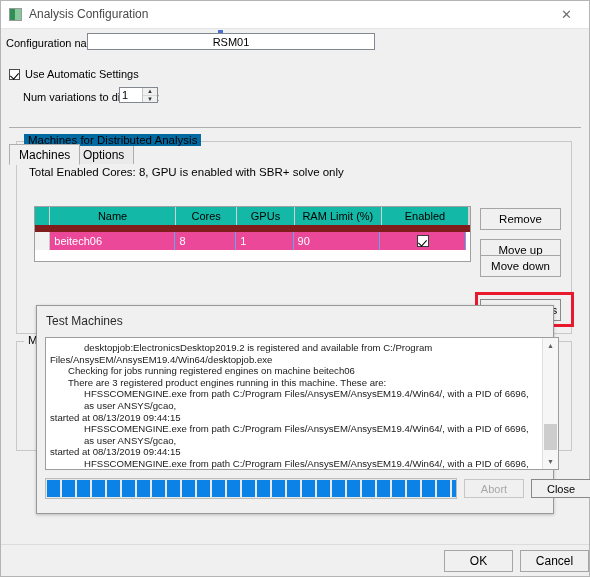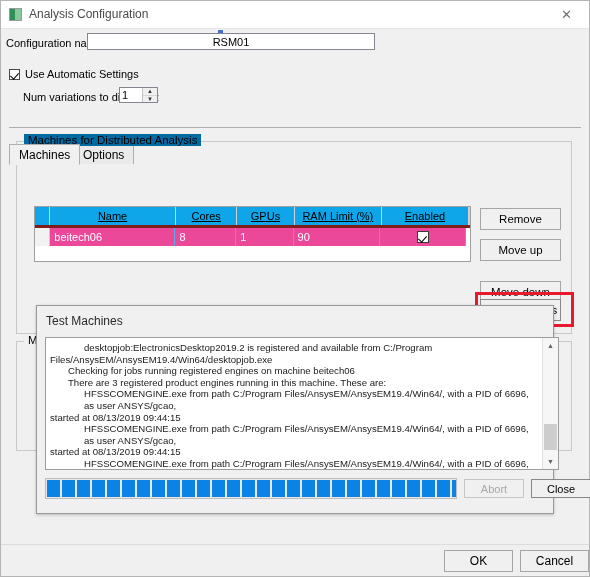--- a/index.html
+++ b/index.html
@@ -249,23 +249,22 @@
     border: 1px solid #a0a0a0;
     background: #ffffff;
     box-sizing: border-box;
     overflow: hidden;
   }
   .tbl-row {
     display: flex;
     height: 18px;
   }
   .tbl-head {
-    background: #0ea5e9;
-    border-bottom: 3px solid #7f1d1d;
-    text-decoration: underline;
+    background: #14b8a6;
+    border-bottom: 7px solid #7f1d1d;
   }
   .th, .td {
     box-sizing: border-box;
     display: flex;
     align-items: center;
     font-size: 11px;
     overflow: hidden;
     white-space: nowrap;
   }
   .th {
@@ -317,21 +316,21 @@
     box-sizing: border-box;
     font-size: 11.5px;
     display: flex;
     align-items: center;
     justify-content: center;
     color: #000;
     cursor: default;
   }
   #btn-remove { top: 179px; }
   #btn-moveup { top: 210px; }
-  #btn-movedown { top: 252px; }
+  #btn-movedown { top: 226px; }
   #btn-testmachines { top: 270px; border-color: #888; }
 
   #test-highlight {
     position: absolute;
     left: 474px; top: 263px;
     width: 99px; height: 35px;
     border: 3px solid #e8192c;
     box-sizing: border-box;
     pointer-events: none;
   }
@@ -528,20 +527,21 @@
     </div>
 
     <div id="tab-strip">
       <div id="tab-baseline"></div>
       <div class="tab active" style="left:0;">Machines</div>
       <div class="tab inactive" style="left:64px;">Options</div>
     </div>
 
     <div id="machines-group"></div>
     <div id="machines-group-title">Machines for Distributed Analysis</div>
+    <div id="total-cores-text">Total Enabled Cores: 8, GPU is enabled with SBR+ solve only</div>
 
     <div id="machines-table">
       <div class="tbl-row tbl-head">
         <div class="th col-handle"></div>
         <div class="th col-name">Name</div>
         <div class="th col-cores">Cores</div>
         <div class="th col-gpus">GPUs</div>
         <div class="th col-ram">RAM Limit (%)</div>
         <div class="th col-enabled">Enabled</div>
         <div class="th col-tail"></div>

